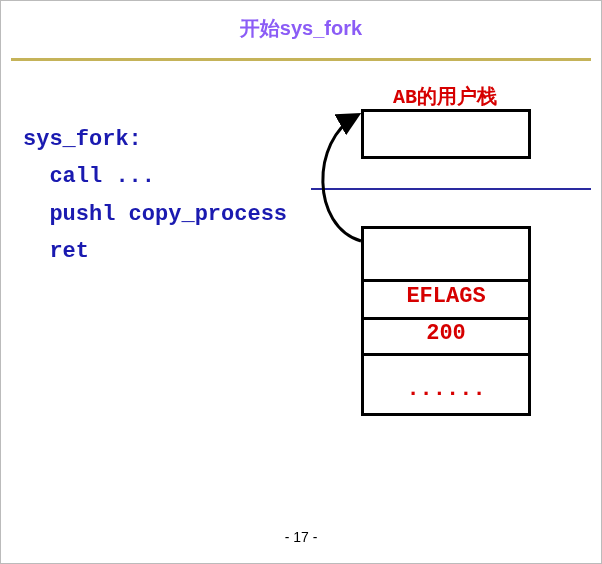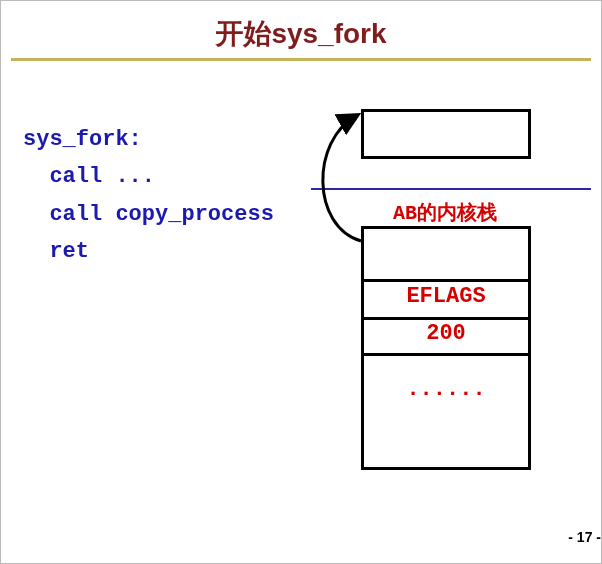--- a/index.html
+++ b/index.html
@@ -17,23 +17,23 @@
     height: 564px;
     box-sizing: border-box;
     border: 1px solid #bbb;
   }
   .title {
     position: absolute;
     top: 14px;
     left: 0;
     width: 100%;
     text-align: center;
-    font-size: 28px;
+    font-size: 20px;
     font-weight: bold;
-    color: #7f1d1d;
+    color: #8b5cf6;
   }
   .hr {
     position: absolute;
     top: 57px;
     left: 10px;
     right: 10px;
     height: 3px;
     background: #c5b359;
   }
   .code {
@@ -81,21 +81,21 @@
     font-family: "SimSun","Courier New",monospace;
     font-size: 20px;
     font-weight: bold;
     color: #d60000;
   }
   .kernel-stack-box {
     position: absolute;
     top: 225px;
     left: 360px;
     width: 170px;
-    height: 244px;
+    height: 190px;
     border: 3px solid #000;
     box-sizing: border-box;
     background: #fff;
   }
   .kernel-stack-box .row {
     position: absolute;
     left: 0;
     right: 0;
     text-align: center;
     font-family: "Courier New", monospace;
@@ -123,44 +123,44 @@
     left: 305px;
     width: 100px;
     height: 170px;
     overflow: visible;
   }
   .page-number {
     position: absolute;
     bottom: 18px;
     left: 0;
     width: 100%;
-    text-align: right;
+    text-align: center;
     font-size: 14px;
-    font-weight: bold;
+    font-weight: normal;
     color: #000;
   }
 </style>
 </head>
 <body>
 
 <div class="slide">
 
   <div class="title">开始sys_fork</div>
   <div class="hr"></div>
 
   <div class="code"><span>sys_fork:</span>
 <span>  call ...</span>
-<span>  call copy_process</span>
+<span>  pushl copy_process</span>
 <span>  ret</span></div>
 
+  <div class="user-stack-label">AB的用户栈</div>
   <div class="user-stack-box"></div>
 
   <div class="divider-line"></div>
 
-  <div class="kernel-stack-label">AB的内核栈</div>
   <div class="kernel-stack-box">
     <div class="row-divider div1"></div>
     <div class="row row-eflags">EFLAGS</div>
     <div class="row-divider div2"></div>
     <div class="row row-100">200</div>
     <div class="row-divider div3"></div>
     <div class="row row-dots">......</div>
   </div>
 
   <svg class="arrow-svg" viewBox="0 0 100 170">

